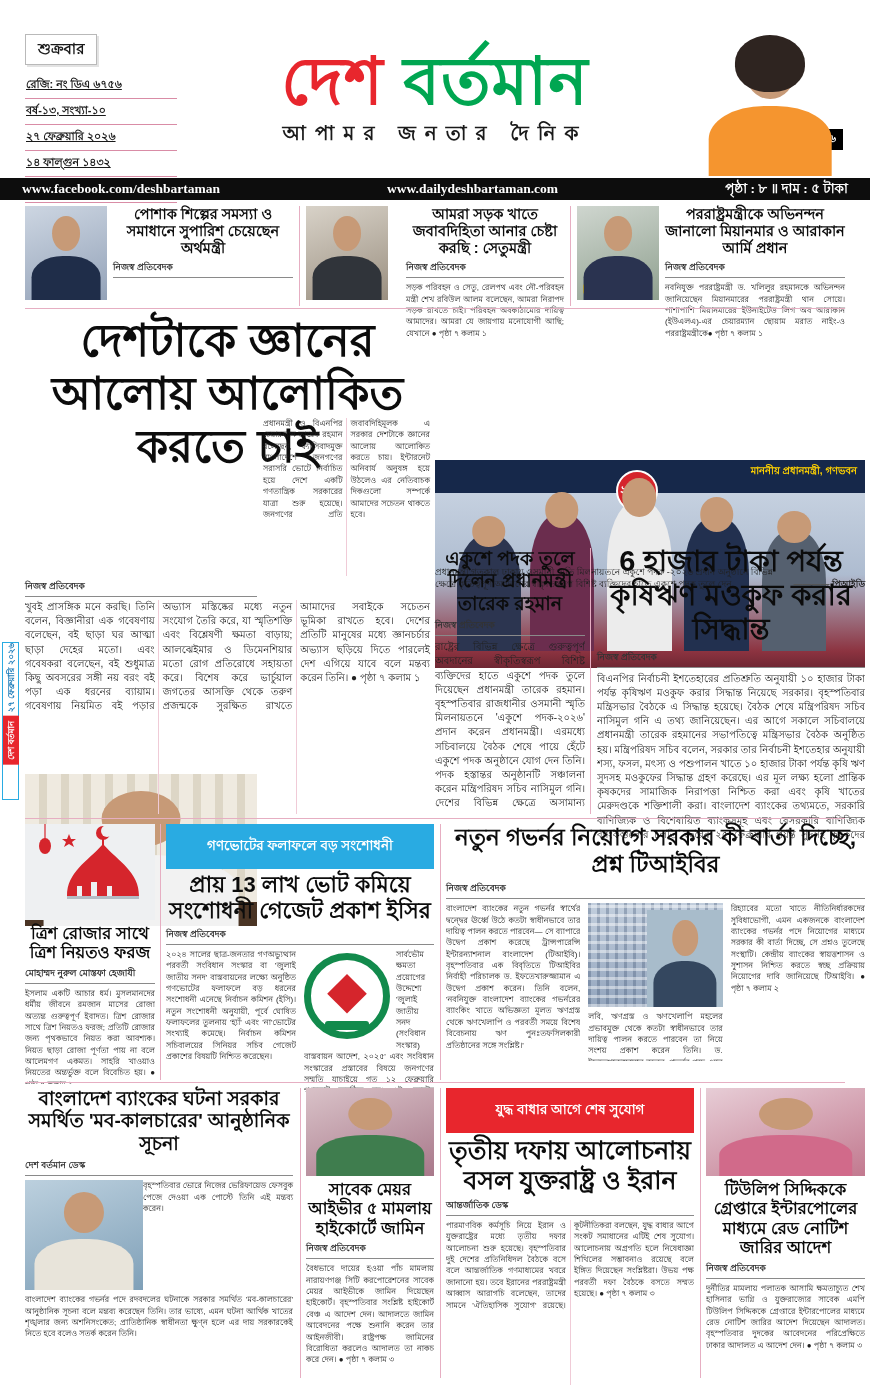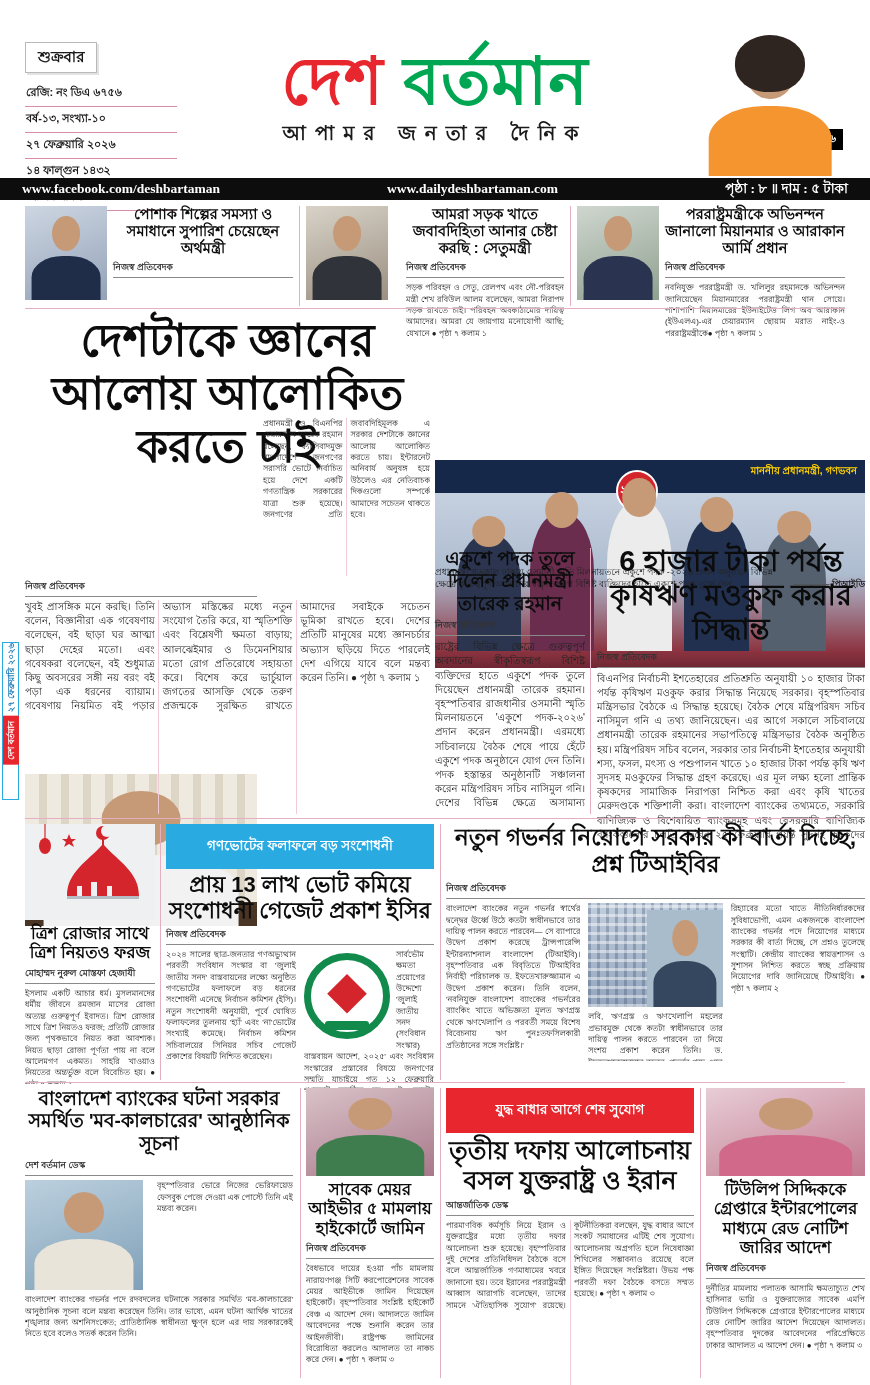--- a/index.html
+++ b/index.html
@@ -58,21 +58,21 @@
         repeating-linear-gradient(0deg,rgba(255,255,255,.45) 0 3px,transparent 3px 9px),
         repeating-linear-gradient(90deg,rgba(70,90,120,.35) 0 3px,transparent 3px 9px),
         linear-gradient(180deg,#c2cedd,#93a5bd);}
   .portrait{position:absolute;right:0;bottom:0;width:56%;height:94%;background:#a8bccb;}
 </style>
 </head>
 <body>
 
 <div class="page">
 
-  <div class="abs" style="left:25px;top:42px;width:152px;">
+  <div class="abs" style="left:25px;top:34px;width:152px;text-decoration:underline;">
     <span class="day-box">শুক্রবার</span>
     <div style="margin-top:8px;">
       <div class="info-line">রেজি: নং ডিএ ৬৭৫৬</div>
       <div class="info-line">বর্ষ-১৩, সংখ্যা-১০</div>
       <div class="info-line">২৭ ফেব্রুয়ারি ২০২৬</div>
       <div class="info-line">১৪ ফাল্গুন ১৪৩২</div>
       <div class="info-line">০৯ রমজান ১৪৪৭</div>
     </div>
   </div>
 
@@ -218,21 +218,21 @@
       </div>
       <div class="body-txt" style="font-size:8px;height:158px;overflow:hidden;">রিহ্যাবের মতো খাতে নীতিনির্ধারকদের সুবিধাভোগী, এমন একজনকে বাংলাদেশ ব্যাংকের গভর্নর পদে নিয়োগের মাধ্যমে সরকার কী বার্তা দিচ্ছে, সে প্রশ্নও তুলেছে সংস্থাটি। কেন্দ্রীয় ব্যাংকের স্বায়ত্তশাসন ও সুশাসন নিশ্চিত করতে স্বচ্ছ প্রক্রিয়ায় নিয়োগের দাবি জানিয়েছে টিআইবি। ● পৃষ্ঠা ৭ কলাম ২</div>
     </div>
   </div>
 
   <div class="hsep" style="left:25px;top:1082px;width:820px;"></div>
 
   <div class="abs" style="left:25px;top:1088px;width:268px;">
     <div class="hl" style="font-size:19px;">বাংলাদেশ ব্যাংকের ঘটনা সরকার সমর্থিত 'মব-কালচারের' আনুষ্ঠানিক সূচনা</div>
     <span class="byline">দেশ বর্তমান ডেস্ক</span>
-    <div style="display:flex;gap:14px;">
+    <div style="display:flex;gap:0;">
       <div class="photo person" style="flex:0 0 118px;height:110px;background:linear-gradient(160deg,#bcd0de,#7fa0b8);--suit:#e8e4da;"></div>
       <div class="body-txt" style="flex:1;font-size:8px;">বৃহস্পতিবার ভোরে নিজের ভেরিফায়েড ফেসবুক পেজে দেওয়া এক পোস্টে তিনি এই মন্তব্য করেন।</div>
     </div>
     <div class="body-txt" style="font-size:8px;margin-top:4px;height:92px;overflow:hidden;">বাংলাদেশ ব্যাংকের গভর্নর পদে রদবদলের ঘটনাকে সরকার সমর্থিত 'মব-কালচারের' আনুষ্ঠানিক সূচনা বলে মন্তব্য করেছেন তিনি। তার ভাষ্যে, এমন ঘটনা আর্থিক খাতের শৃঙ্খলার জন্য অশনিসংকেত; প্রাতিষ্ঠানিক স্বাধীনতা ক্ষুণ্ন হলে এর দায় সরকারকেই নিতে হবে বলেও সতর্ক করেন তিনি।</div>
   </div>
   <div class="vsep" style="left:300px;top:1088px;height:290px;"></div>
 
   <div class="abs" style="left:306px;top:1088px;width:128px;">
     <div class="photo person" style="height:88px;background:linear-gradient(160deg,#d9c2c8,#a8788a);--suit:#3f7d4e;"></div>
     <div class="hl" style="font-size:16.5px;margin-top:4px;">সাবেক মেয়র আইভীর ৫ মামলায় হাইকোর্টে জামিন</div>

